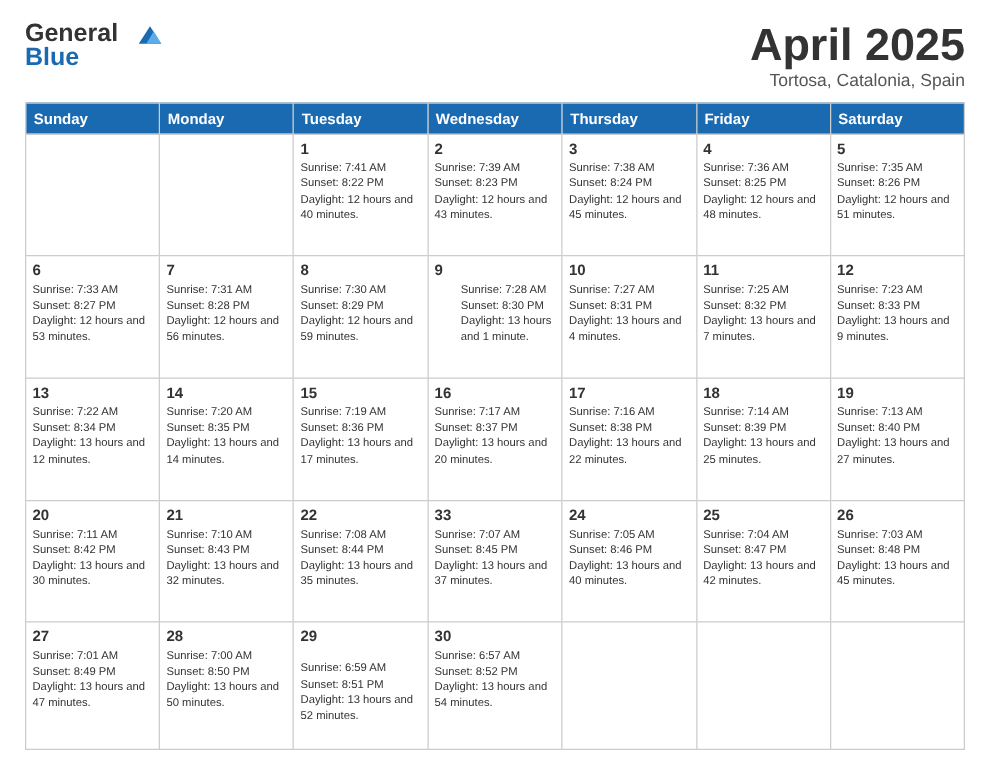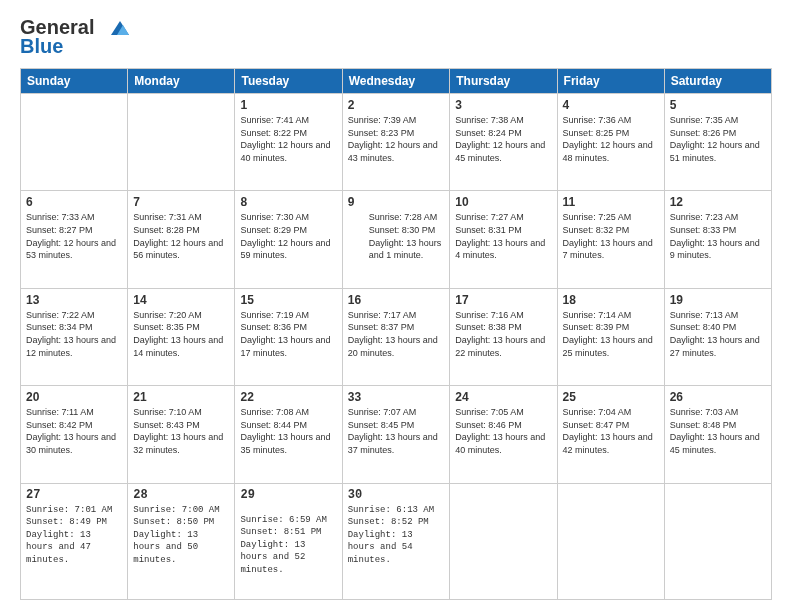--- a/index.html
+++ b/index.html
@@ -93,37 +93,40 @@
     .day-info {
       font-size: 9px;
       line-height: 1.4;
       color: #333;
     }
     .empty-cell {
       background: #fff;
     }
     .last-row td {
       height: 70px;
-      font-family: Liberation Mono, monospace;
     }
   </style>
 </head>
 <body>
 
 <div class="page">
   <div class="header">
     <div class="logo">
       <div class="logo-text">
         <span class="logo-general">General</span>
         <svg class="logo-icon" viewBox="0 0 22 22" xmlns="http://www.w3.org/2000/svg">
           <polygon points="2,18 11,4 20,18" fill="#1a6ab1"></polygon>
           <polygon points="8,18 14,8 20,18" fill="#5aaee8"></polygon>
         </svg>
       </div>
       <span class="logo-blue" style="margin-top:-4px;">Blue</span>
+    </div>
+    <div class="title-section">
+      <div class="month-title">April 2025</div>
+      <div class="subtitle">Tortosa, Catalonia, Spain</div>
     </div>
   </div>
 
   <table class="calendar">
     <thead>
       <tr>
         <th>Sunday</th>
         <th>Monday</th>
         <th>Tuesday</th>
         <th>Wednesday</th>
@@ -313,21 +316,21 @@
 Daylight: 13 hours and 50 minutes.</div>
           </td>
           <td>
             <span class="day-number">29</span>
             <div class="day-info" style="white-space: pre-line; margin-top: 12px;">Sunrise: 6:59 AM
 Sunset: 8:51 PM
 Daylight: 13 hours and 52 minutes.</div>
           </td>
           <td>
             <span class="day-number">30</span>
-            <div class="day-info" style="white-space: pre-line;">Sunrise: 6:13 AM
+            <div class="day-info" style="white-space: pre-line;">Sunrise: 6:57 AM
 Sunset: 8:52 PM
 Daylight: 13 hours and 54 minutes.</div>
           </td>
           <td class="empty-cell"></td>
           <td class="empty-cell"></td>
           <td class="empty-cell"></td>
         </tr>
       </tbody>
   </table>
 </div>

